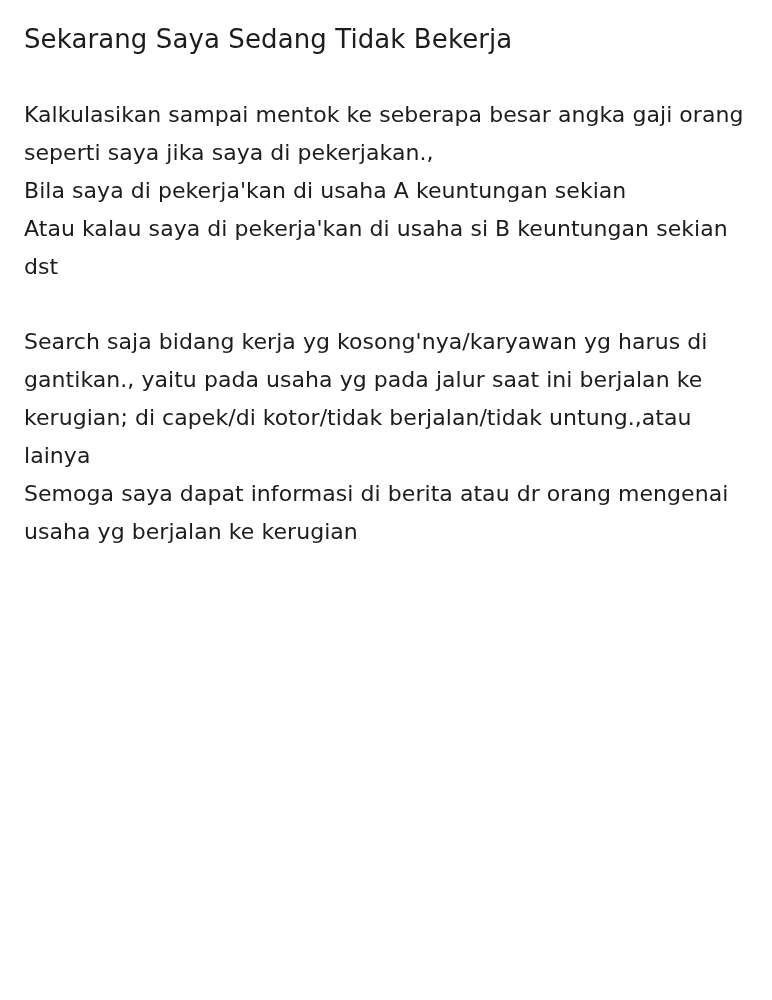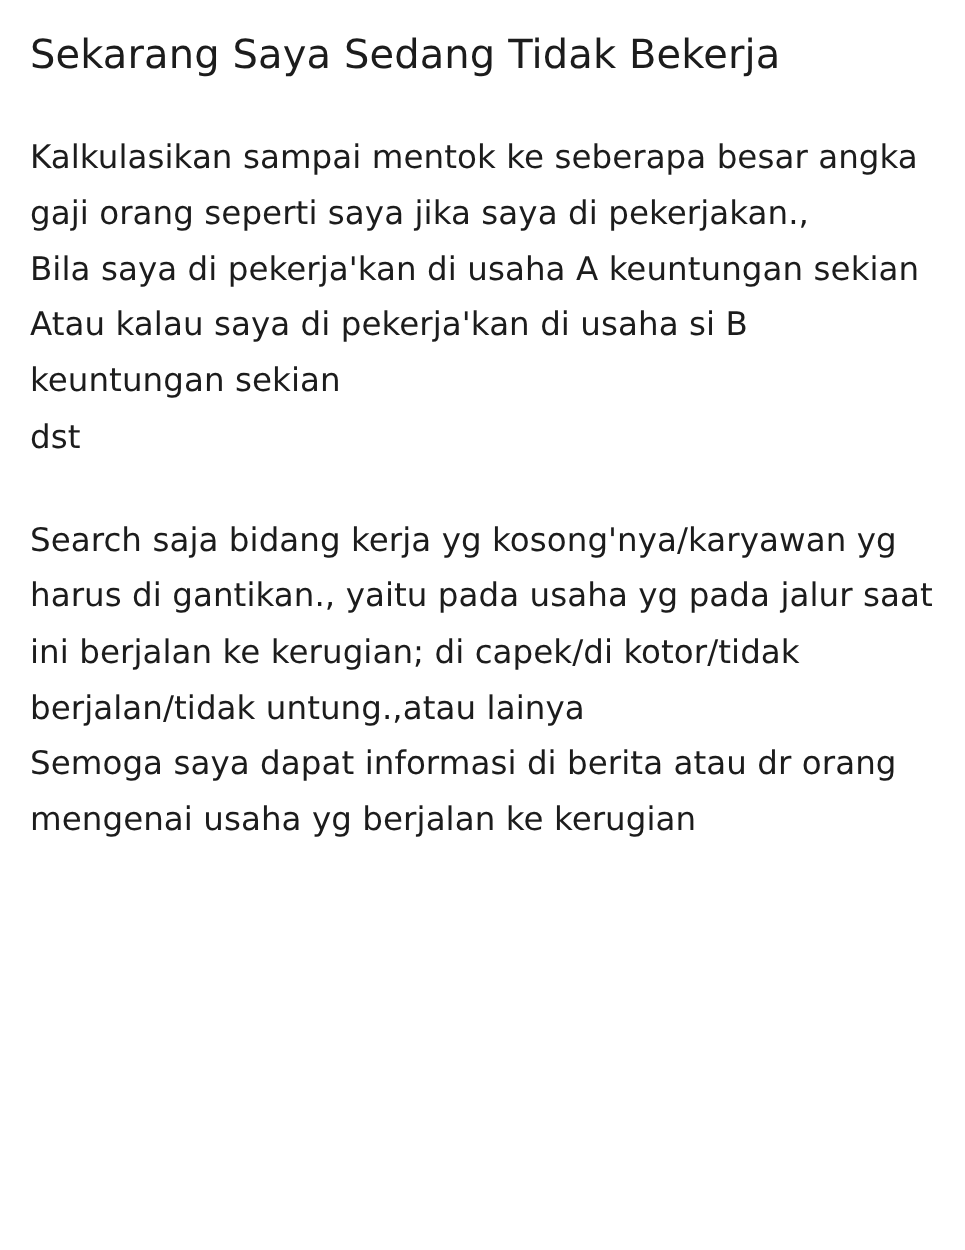--- a/index.html
+++ b/index.html
@@ -15,35 +15,35 @@
     overflow: hidden;
   }
   .page {
     box-sizing: border-box;
     width: 772px;
     height: 1000px;
     padding: 22px 24px 0 24px;
     background: #ffffff;
   }
   .doc-title {
-    font-size: 32px;
+    font-size: 26px;
     line-height: 1.32;
     font-weight: 400;
     color: #1c1c1c;
     margin: 0 0 0 0;
     letter-spacing: 0.1px;
   }
   .spacer-block {
     height: 40px;
   }
   .spacer-block.small {
     height: 38px;
   }
   .para {
-    font-size: 26px;
+    font-size: 22px;
     line-height: 1.72;
     color: #1c1c1c;
     margin: 0;
     letter-spacing: 0.05px;
     white-space: pre-wrap;
     word-wrap: break-word;
   }
 </style>
 </head>
 <body>

